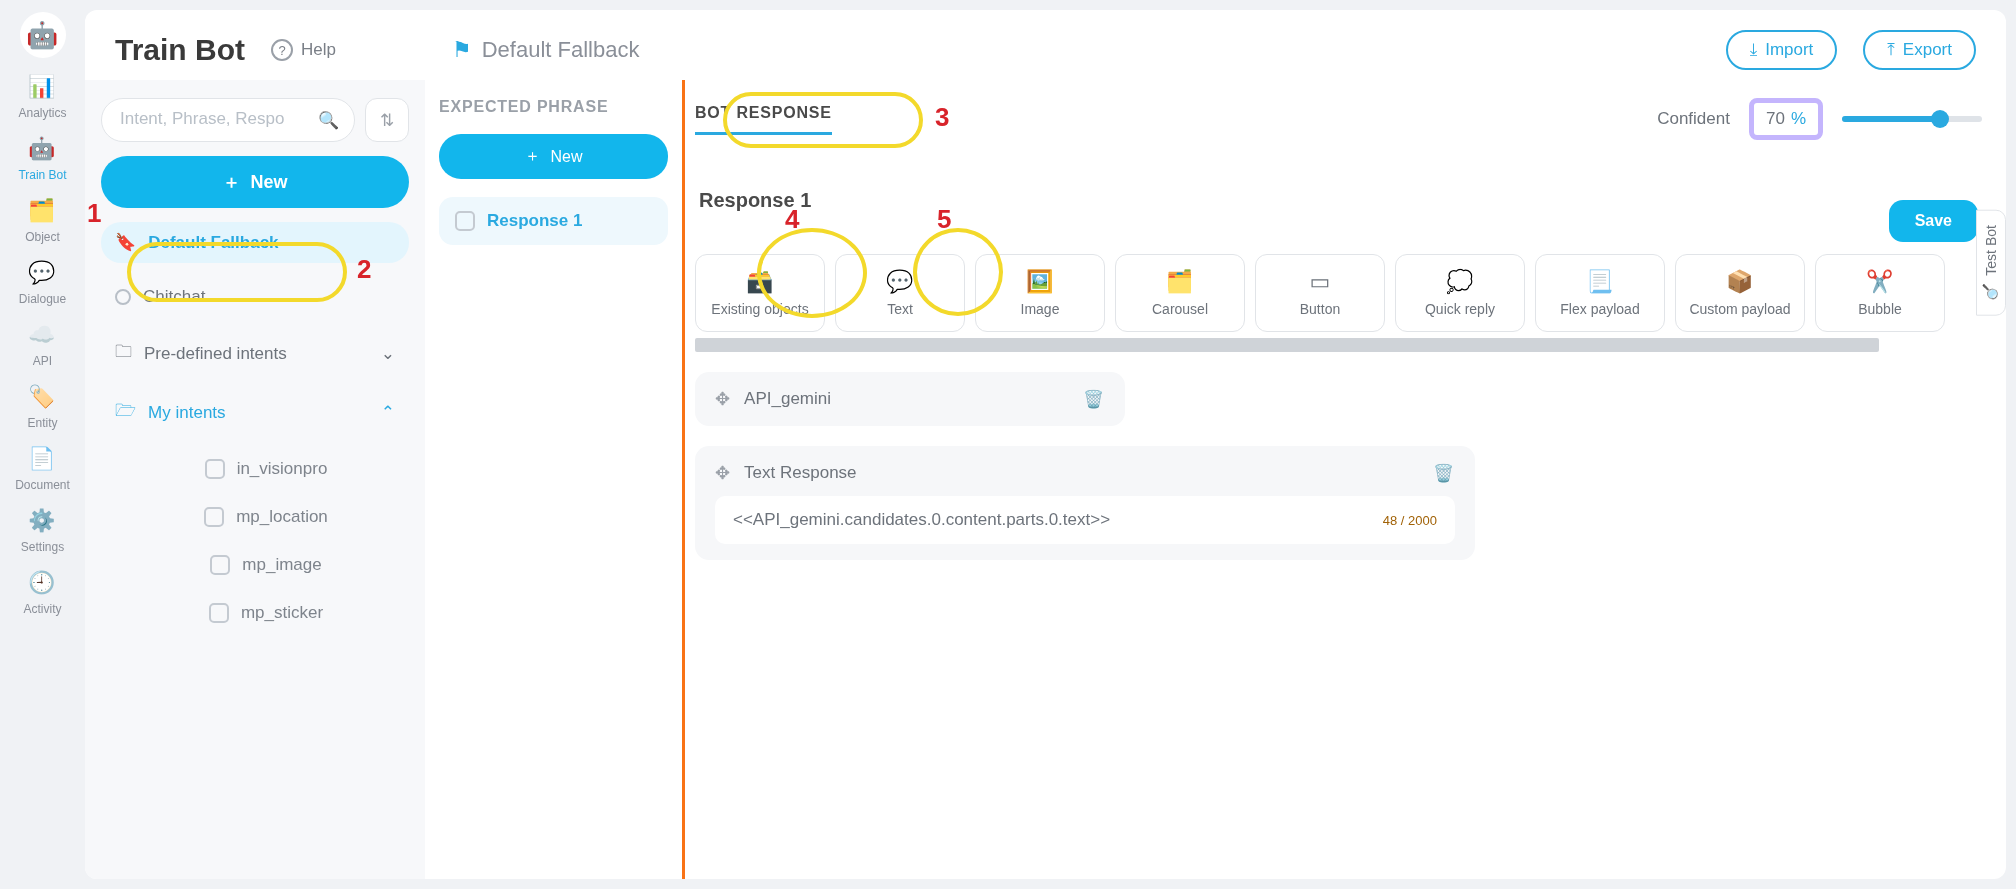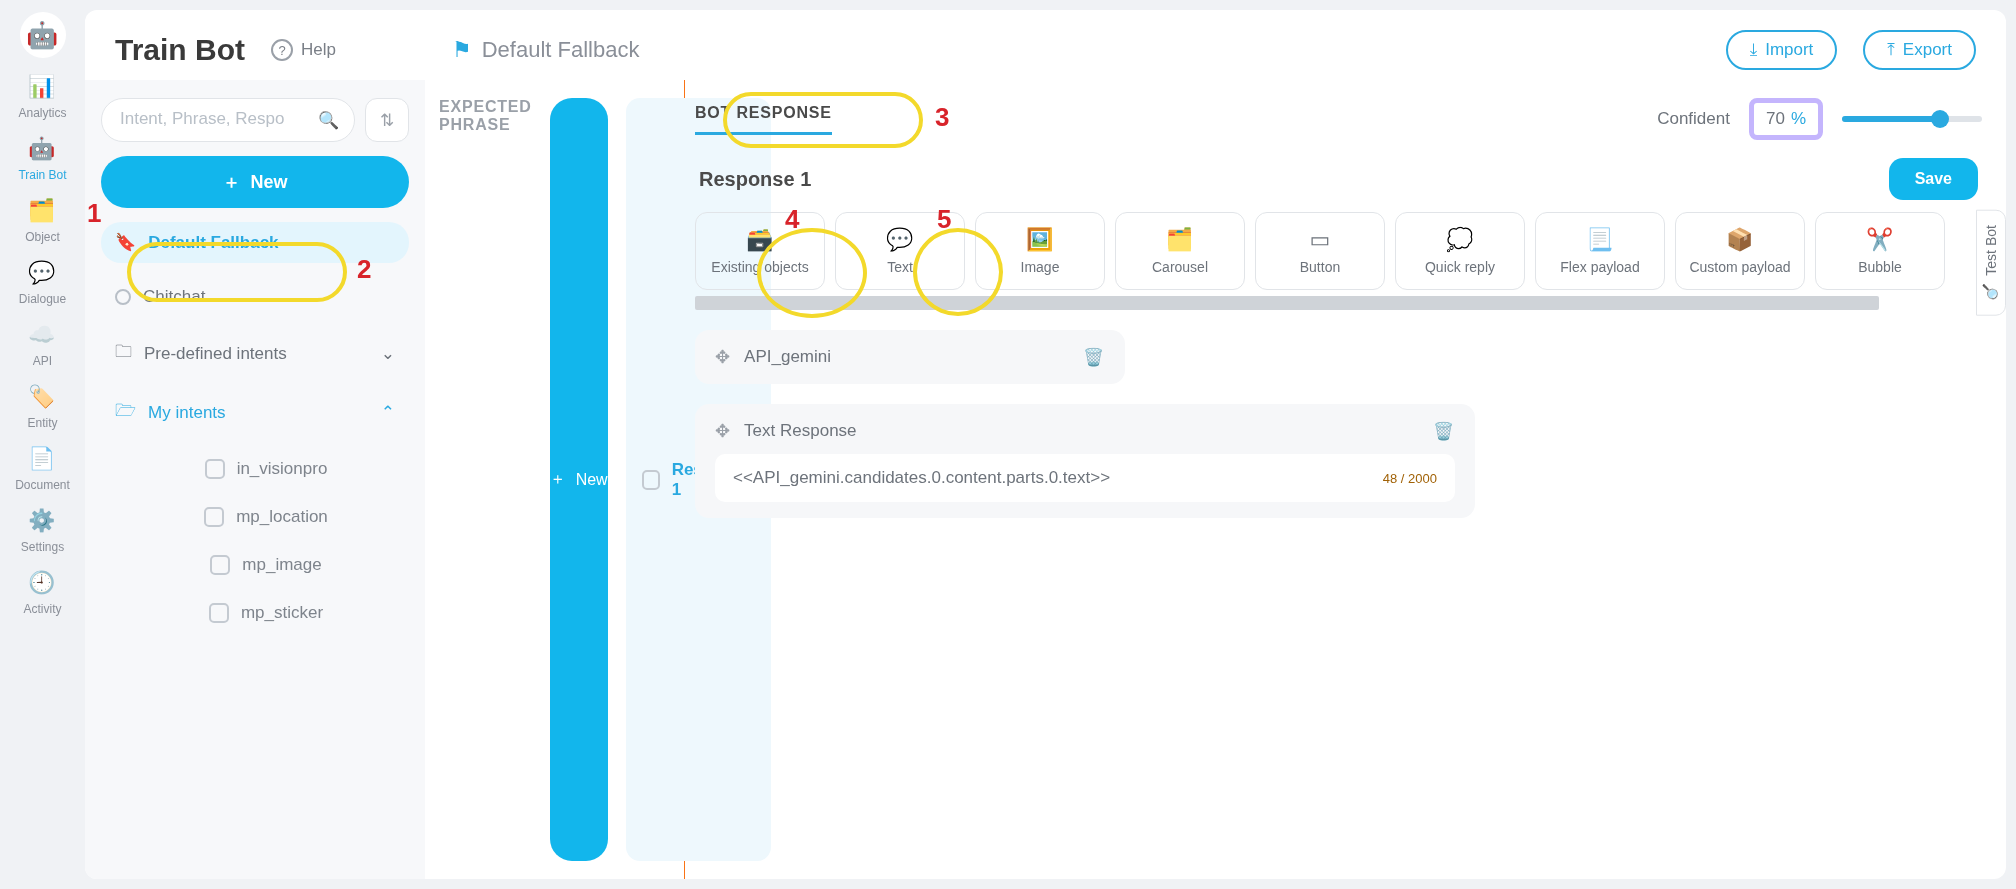--- a/index.html
+++ b/index.html
@@ -37,40 +37,40 @@
   .side-item.sel{background:#e3f5fd;color:#2aa9e0;font-weight:600;}
   .side-item .dot{width:16px;height:16px;border:2px solid #b8bfc7;border-radius:50%;}
   .side-item .bk{color:#2aa9e0;}
   .side-group{display:flex;align-items:center;justify-content:space-between;padding:8px 14px;color:#6d737b;cursor:pointer;}
   .side-group.open{color:#2aa9e0;}
   .sub{padding-left:22px;display:flex;flex-direction:column;gap:8px;}
   .sub-item{display:flex;align-items:center;gap:12px;padding:10px 12px;color:#7e848c;cursor:pointer;justify-content:center;}
   .chk{width:20px;height:20px;border:2px solid #c4cad1;border-radius:5px;}
 
   
-  .mid{width:260px;padding:18px 14px;display:flex;flex-direction:row;gap:18px;border-right:1px solid #f97316;}
+  .mid{width:260px;padding:18px 14px;display:flex;flex-direction:column;gap:18px;border-right:3px solid #f97316;}
   .tabs{display:flex;gap:40px;font-size:16px;font-weight:700;color:#9aa0a8;letter-spacing:.05em;}
   .btn-new2{background:#12b6ec;color:#fff;border:none;border-radius:22px;padding:12px 0;font-size:16px;display:flex;align-items:center;justify-content:center;gap:10px;cursor:pointer;}
   .resp-item{display:flex;align-items:center;gap:12px;background:#eef8fd;color:#2aa9e0;padding:14px 16px;border-radius:14px;font-weight:600;}
 
   
   .content{flex:1;padding:18px 24px 18px 10px;display:flex;flex-direction:column;overflow:hidden;}
   .tabhead{display:flex;align-items:center;gap:40px;}
   .tab{font-size:16px;font-weight:700;color:#9aa0a8;padding-bottom:10px;letter-spacing:.05em;}
   .tab.active{color:#4a4a4a;border-bottom:3px solid #2aa9e0;}
   .tabhead-spacer{flex:1;}
   .conf{display:flex;align-items:center;gap:19px;color:#6d737b;}
   .conf .numbox{border:5px solid #c4b5fd;border-radius:8px;padding:6px 12px;display:flex;align-items:center;gap:6px;}
   .slider{width:140px;height:6px;background:#dfe3e8;border-radius:3px;position:relative;}
   .slider .fill{position:absolute;left:0;top:0;bottom:0;width:70%;background:#2aa9e0;border-radius:3px;}
   .slider .knob{position:absolute;left:70%;top:50%;width:18px;height:18px;background:#2aa9e0;border-radius:50%;transform:translate(-50%,-50%);}
 
   .resphead{display:flex;align-items:center;justify-content:space-between;padding:18px 4px 12px;}
   .resphead h3{font-size:20px;font-weight:700;color:#4a4a4a;}
-  .savebtn{background:#12b6ec;color:#fff;border:none;border-radius:14px;padding:12px 26px;font-size:16px;font-weight:600;cursor:pointer;}
+  .savebtn{background:#12b6ec;color:#fff;border:none;border-radius:14px;padding:12px 26px;font-size:16px;font-weight:600;cursor:pointer;margin-top:42px;}
 
   .blockrow{display:flex;gap:10px;overflow-x:auto;padding-bottom:4px;}
   .block{min-width:130px;height:78px;border:1px solid #e1e4e8;border-radius:12px;display:flex;flex-direction:column;align-items:center;justify-content:center;gap:6px;color:#6d737b;cursor:pointer;flex:0 0 auto;}
   .block .bic{font-size:22px;}
   .block .blab{font-size:14px;}
   .scrollbar{height:14px;background:#cfd3d8;border-radius:2px;margin-top:2px;width:92%;}
 
   .card{background:#f6f7f9;border-radius:14px;padding:16px 20px;margin-top:20px;display:flex;align-items:center;gap:14px;color:#6d737b;width:430px;}
   .card.wide{width:780px;}
   .drag{color:#9aa0a8;font-size:18px;}

